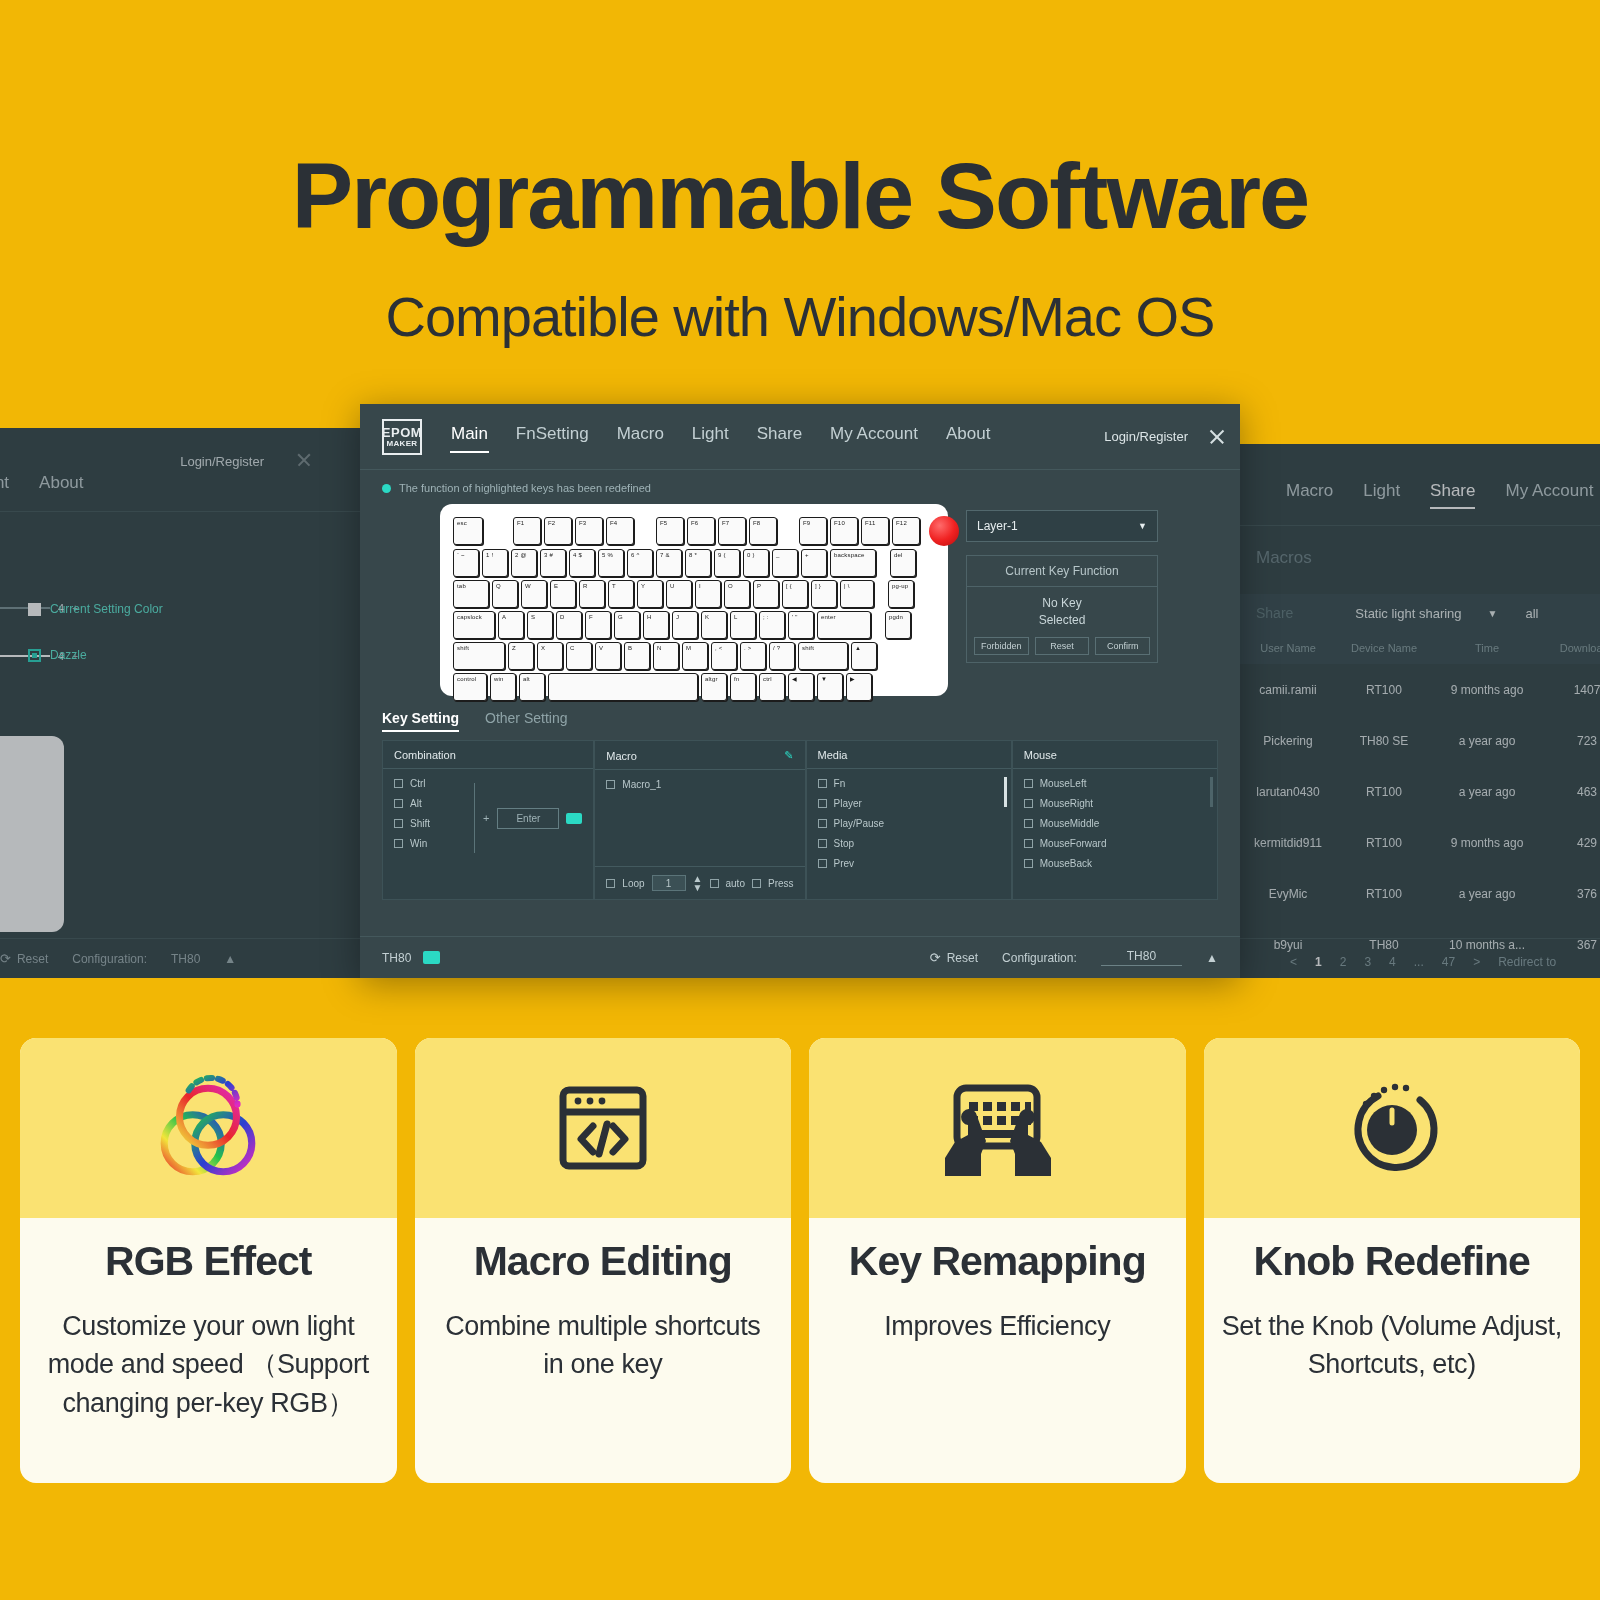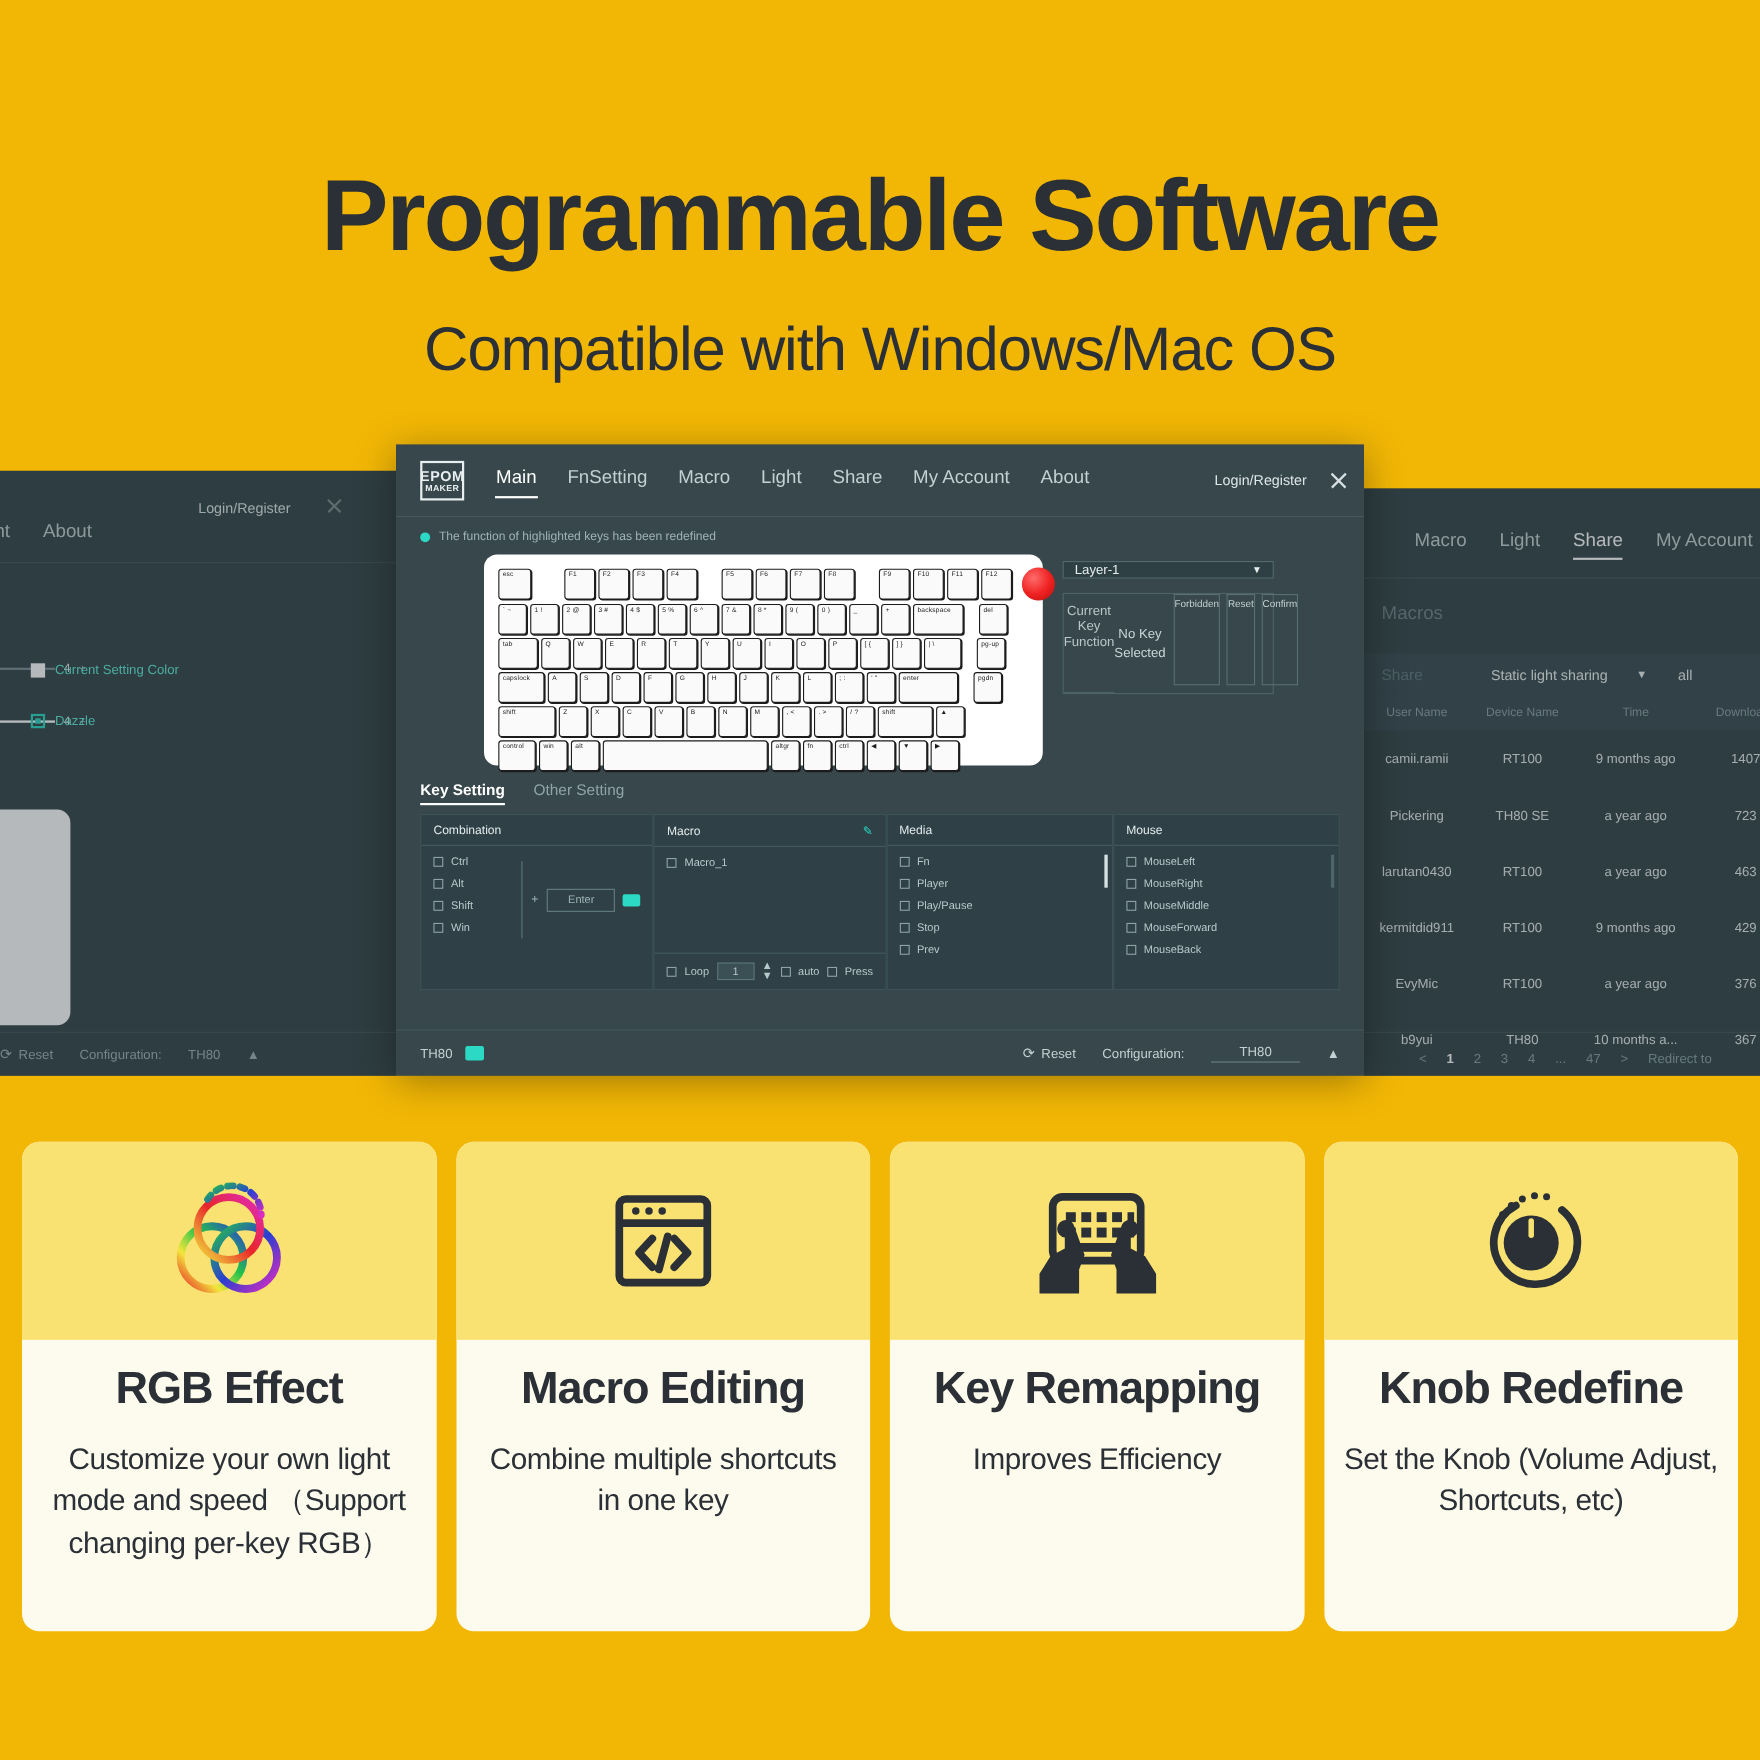--- a/index.html
+++ b/index.html
@@ -108,28 +108,28 @@
   }
   .knob {
     width: 30px; height: 30px; border-radius: 50%;
     background: radial-gradient(circle at 36% 32%, #FF6B6B 0%, #F02222 52%, #B90D0D 100%);
     flex: none; margin-left: 6px;
   }
 
   
   .rcol { width: 192px; padding-top: 6px; }
   .layer-sel {
-    background: #2F4045; border: 1px solid #52686D; height: 16px;
+    background: #2F4045; border: 1px solid #52686D; height: 32px;
     display: flex; align-items: center; justify-content: space-between;
     padding: 0 10px; font-size: 12px; color: #E6EDEF; cursor: pointer;
   }
   .caret { font-size: 9px; color: #E6EDEF; }
   .ckf {
-    margin-top: 13px; border: 1px solid #4E6368; height: 92px;
-    display: flex; flex-direction: row;
+    margin-top: 13px; border: 1px solid #4E6368; height: 108px;
+    display: flex; flex-direction: column; justify-content: flex-end;
   }
   .ckf-title {
     text-align: center; font-size: 12px; color: #B7C6C9;
     padding: 8px 0 8px; border-bottom: 1px solid #4E6368;
   }
   .ckf-body {
     flex: 1; display: flex; flex-direction: column; align-items: center;
     justify-content: center; font-size: 12px; color: #C9D6D9; line-height: 1.45;
   }
   .ckf-btns { display: flex; gap: 6px; padding: 0 7px 7px; }

